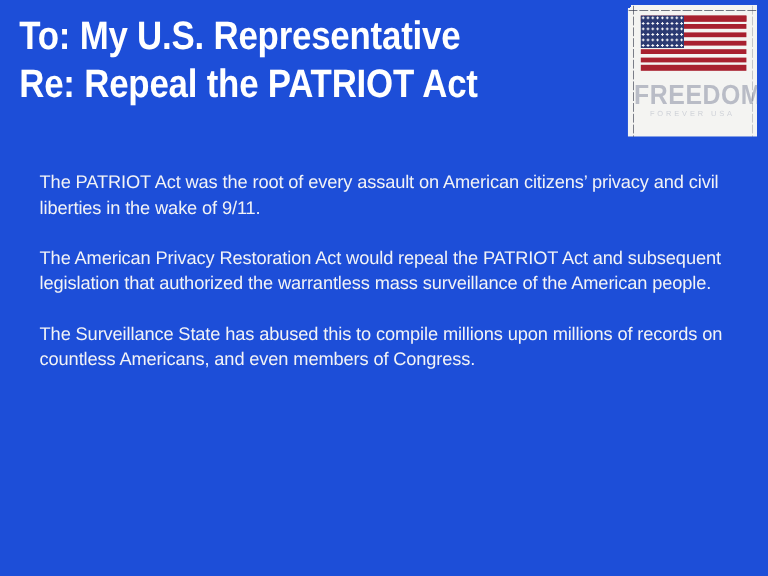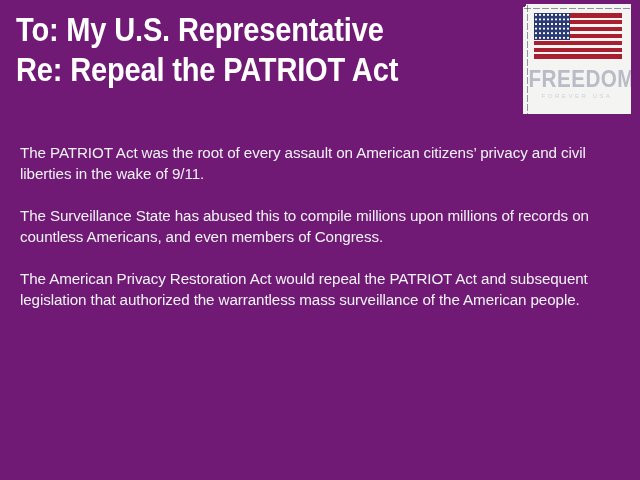--- a/index.html
+++ b/index.html
@@ -4,21 +4,21 @@
 <style>
   html, body {
     margin: 0;
     padding: 0;
     background: #2a2f42;
   }
   #poster {
     position: relative;
     width: 640px;
     height: 480px;
-    background: #701a75;
+    background: #1d4ed8;
     overflow: hidden;
     font-family: "Liberation Sans", sans-serif;
     -webkit-font-smoothing: antialiased;
   }
 
   
   .headline {
     position: absolute;
     left: 16px;
     top: 10px;
@@ -40,21 +40,21 @@
   .body-copy {
     position: absolute;
     left: 17px;
     top: 142px;
     width: 608px;
   }
   .paragraph {
     color: #f2f3f6;
     font-size: 15.2px;
     line-height: 21px;
-    margin: 0 0 21px 3px;
+    margin: 0 0 21px 16px;
     letter-spacing: -0.1px;
   }
   .paragraph:last-child { margin-bottom: 0; }
 
   
   .stamp {
     position: absolute;
     left: 523px;
     top: 4px;
     width: 108px;
@@ -161,17 +161,17 @@
         <div class="canton"></div>
       </div>
       <div class="freedom">FREEDOM</div>
       <div class="forever">FOREVER USA</div>
     </div>
   </div>
   <div class="stamp-perf"></div>
 
   <div class="body-copy">
     <p class="paragraph">The PATRIOT Act was the root of every assault on American citizens’ privacy and civil liberties in the wake of 9/11.</p>
+    <p class="paragraph">The American Privacy Restoration Act would repeal the PATRIOT Act and subsequent legislation that authorized the warrantless mass surveillance of the American people.</p>
     <p class="paragraph">The Surveillance State has abused this to compile millions upon millions of records on countless Americans, and even members of Congress.</p>
-    <p class="paragraph">The American Privacy Restoration Act would repeal the PATRIOT Act and subsequent legislation that authorized the warrantless mass surveillance of the American people.</p>
   </div>
 
 </div>
 
 </body></html>

